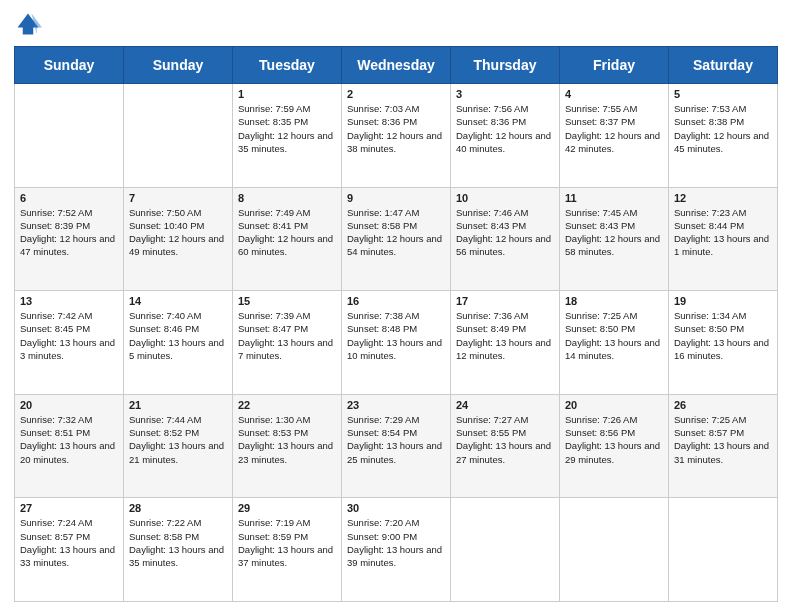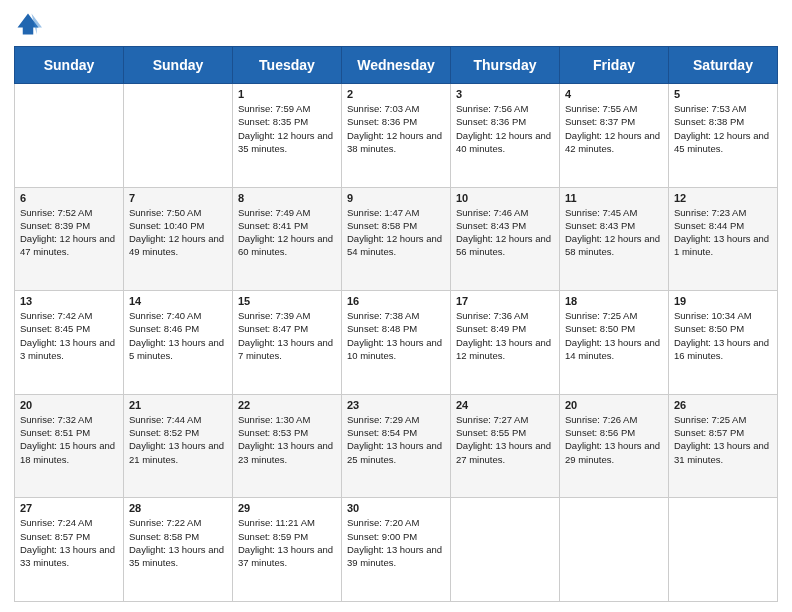--- a/index.html
+++ b/index.html
@@ -275,33 +275,33 @@
           <div class="cell-day">18</div>
           <div class="cell-info">
             <div>Sunrise: 7:25 AM</div>
             <div>Sunset: 8:50 PM</div>
             <div>Daylight: 13 hours and 14 minutes.</div>
           </div>
         </td>
           <td>
           <div class="cell-day">19</div>
           <div class="cell-info">
-            <div>Sunrise: 10:34 AM</div>
+            <div>Sunrise: 1:34 AM</div>
             <div>Sunset: 8:50 PM</div>
             <div>Daylight: 13 hours and 16 minutes.</div>
           </div>
         </td>
         </tr>
         <tr>
           <td>
           <div class="cell-day">20</div>
           <div class="cell-info">
             <div>Sunrise: 7:32 AM</div>
             <div>Sunset: 8:51 PM</div>
-            <div>Daylight: 15 hours and 18 minutes.</div>
+            <div>Daylight: 13 hours and 20 minutes.</div>
           </div>
         </td>
           <td>
           <div class="cell-day">21</div>
           <div class="cell-info">
             <div>Sunrise: 7:44 AM</div>
             <div>Sunset: 8:52 PM</div>
             <div>Daylight: 13 hours and 21 minutes.</div>
           </div>
         </td>
@@ -359,21 +359,21 @@
           <div class="cell-day">28</div>
           <div class="cell-info">
             <div>Sunrise: 7:22 AM</div>
             <div>Sunset: 8:58 PM</div>
             <div>Daylight: 13 hours and 35 minutes.</div>
           </div>
         </td>
           <td>
           <div class="cell-day">29</div>
           <div class="cell-info">
-            <div>Sunrise: 11:21 AM</div>
+            <div>Sunrise: 7:19 AM</div>
             <div>Sunset: 8:59 PM</div>
             <div>Daylight: 13 hours and 37 minutes.</div>
           </div>
         </td>
           <td>
           <div class="cell-day">30</div>
           <div class="cell-info">
             <div>Sunrise: 7:20 AM</div>
             <div>Sunset: 9:00 PM</div>
             <div>Daylight: 13 hours and 39 minutes.</div>

